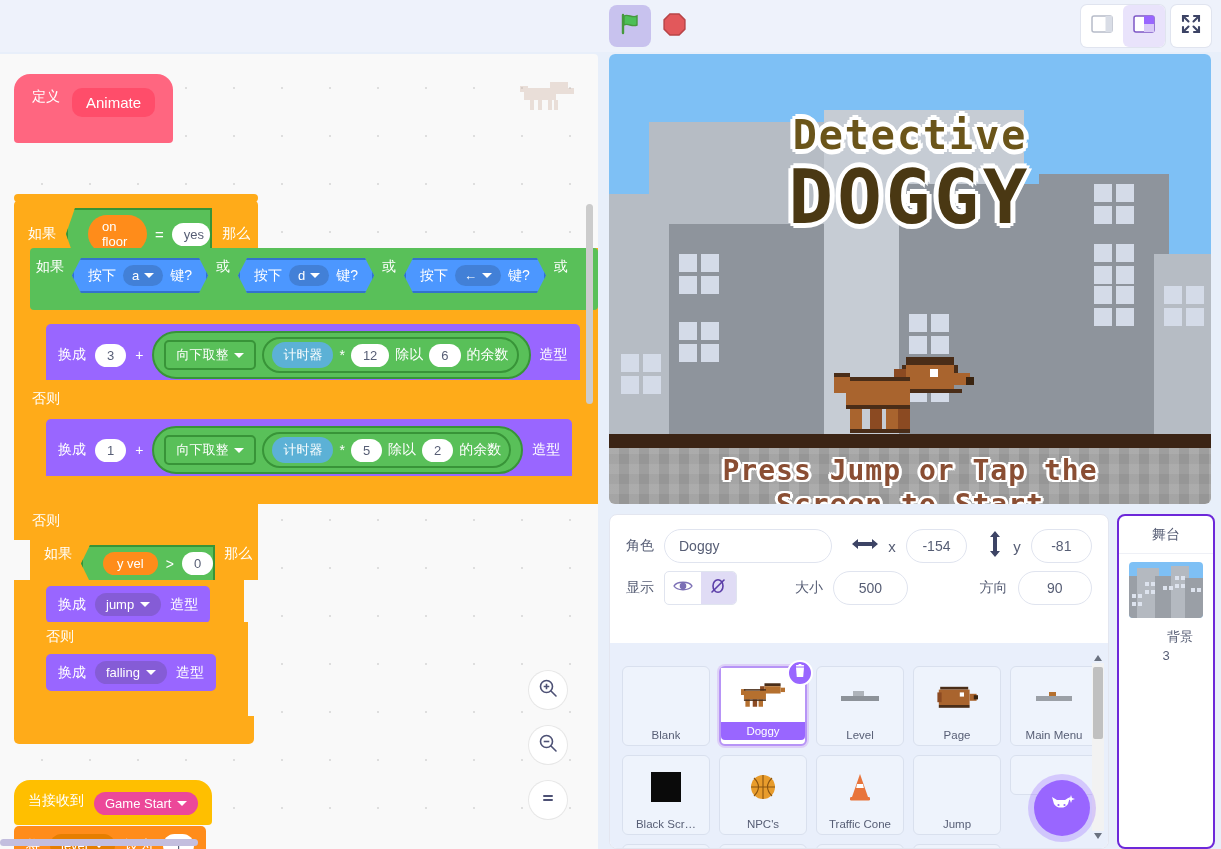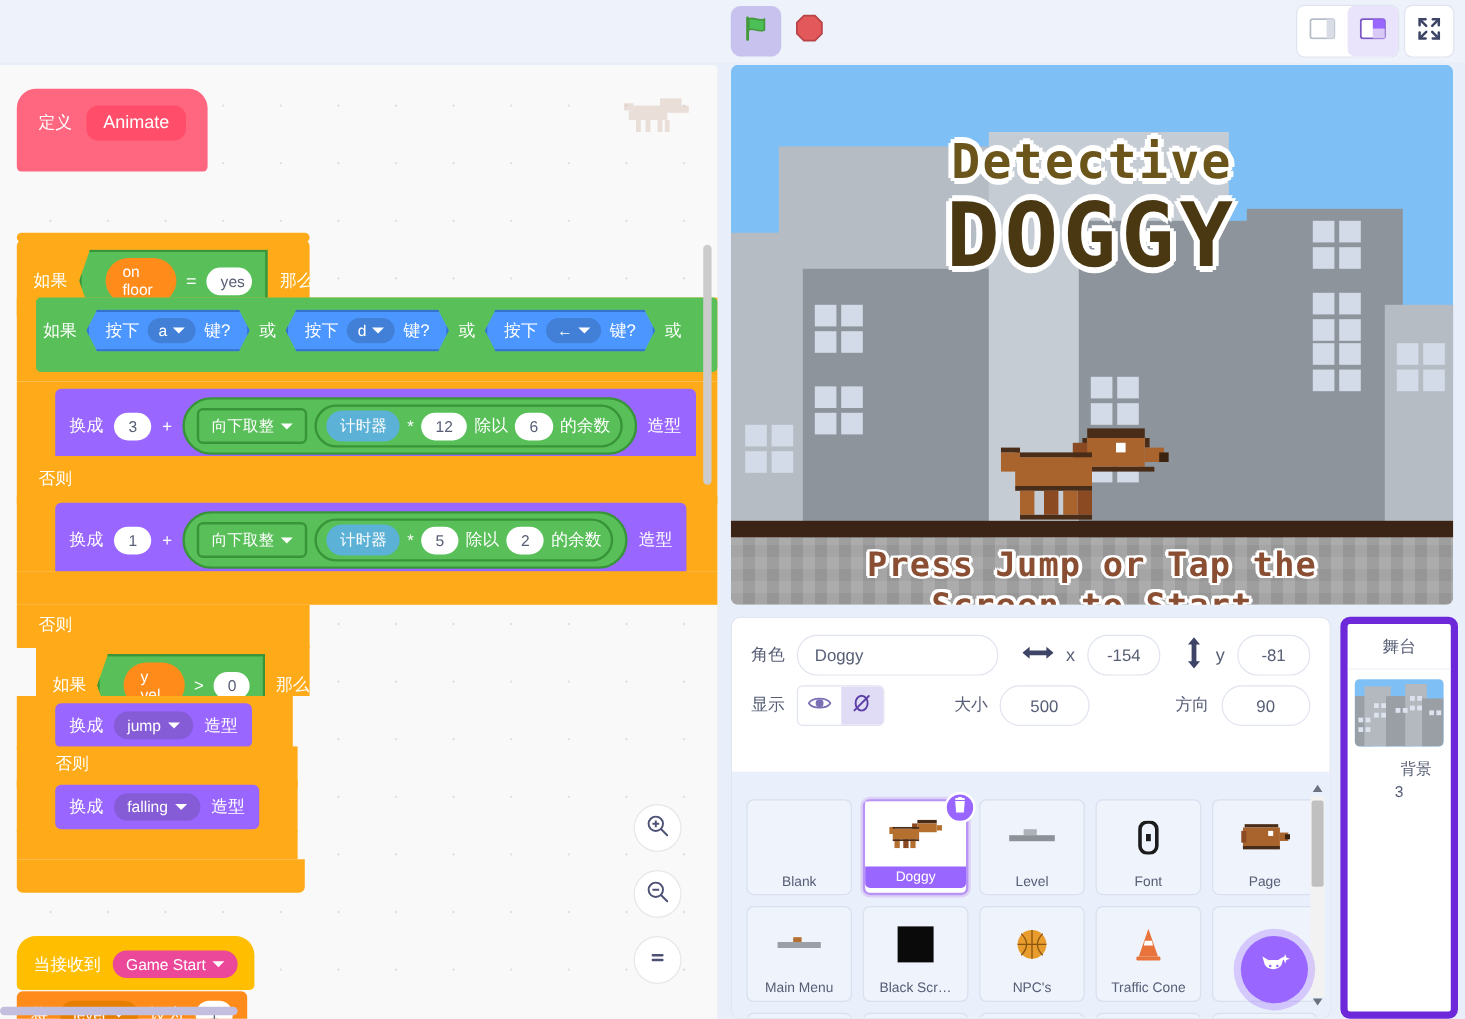--- a/index.html
+++ b/index.html
@@ -44,39 +44,39 @@
     background-image: radial-gradient(circle, #dedede 1px, transparent 1px);
     background-size: 48px 48px;
     background-position: 18px 10px;
     overflow: hidden;
     border-top-right-radius: 4px;
   }
   #watermark-dog { position: absolute; right: 22px; top: 22px; opacity: .32; }
 
   
   .blk { position: absolute; font-size: 14px; color: #fff; }
-  .row { display: flex; align-items: center; }
+  .row { display: flex; }
 
   .hat-define {
     background: #ff6680; border-radius: 16px 16px 4px 4px;
     padding: 14px 18px 26px 18px;
   }
   .define-inner {
     background: #ff4d6a; border-radius: 10px; padding: 6px 14px;
     font-size: 15px;
   }
   .lbl { color: #fff; font-size: 14px; white-space: nowrap; }
 
   .c-block { background: #ffab19; border-radius: 5px; }
   .c-head { padding: 8px 14px; display: flex; align-items: center; gap: 10px; }
 
   .hex-green {
     background: #59c059; border: 2px solid #389438;
     clip-path: polygon(9px 0, 100% 0, 100% 100%, 9px 100%, 0 50%);
-    padding: 5px 11px 5px 20px; display: inline-flex; align-items: center; gap: 8px;
+    padding: 5px 0 5px 20px; display: inline-flex; align-items: center; gap: 8px;
   }
   .oper-round {
     background: #ff8c1a; border-radius: 999px; padding: 4px 14px;
     font-size: 13px; color: #fff;
   }
   .white-oval {
     background: #fff; color: #575e75; border-radius: 999px;
     padding: 4px 12px; font-size: 13px; min-width: 14px; text-align: center;
   }
   .blue-hex {
@@ -215,21 +215,21 @@
 
   .fab {
     position:absolute; width:56px; height:56px; border-radius:50%;
     background:#9966ff; box-shadow:0 0 0 6px rgba(153,102,255,.3);
     display:flex; align-items:center; justify-content:center;
   }
 
   
   #stage-selector {
     position:absolute; left:1117px; top:514px; width:98px; height:335px;
-    background:#fff; border-radius:8px; border:6px solid #6d28d9; overflow:hidden;
+    background:#fff; border-radius:8px; border:2px solid #6d28d9; overflow:hidden;
   }
   #stage-sel-head { height:38px; display:flex; align-items:center; justify-content:center;
                     font-size:14px; color:#575e75; border-bottom:1px solid #eef0f6; }
   #stage-thumb { margin:8px auto 0; width:74px; height:56px; border-radius:4px; overflow:hidden;
                  position:relative; background:#7ec0f5; }
   .stage-cap { text-align:center; font-size:13px; color:#575e75; margin-top:10px;margin-left:28px; }
   .stage-cap2 { text-align:center; font-size:13px; color:#575e75; margin-top:2px; }
 </style>
 </head>
 <body>
@@ -674,29 +674,20 @@
       <div class="sprite-card">
         <div class="thumb">
           <svg width="44" height="20" viewBox="0 0 44 20">
             <rect x="15" y="3" width="11" height="5" fill="#aeb3ba"></rect>
             <rect x="3" y="8" width="38" height="5" fill="#8d9299"></rect>
           </svg>
         </div>
         <div class="cap">Level</div>
       </div>
 
-      <div class="sprite-card">
-        <div class="thumb">
-          <svg width="18" height="28" viewBox="0 0 18 28">
-            <rect x="2" y="1" width="14" height="26" rx="6" fill="none" stroke="#1b1b1b" stroke-width="3"></rect>
-            <rect x="7" y="11" width="4" height="6" fill="#1b1b1b"></rect>
-          </svg>
-        </div>
-        <div class="cap">Font</div>
-      </div>
 
       <div class="sprite-card">
         <div class="thumb">
           <svg width="44" height="28" viewBox="0 0 30 20">
             <rect x="3" y="2" width="20" height="2" fill="#4a2d18"></rect>
             <rect x="2" y="4" width="22" height="11" fill="#a9642e"></rect>
             <rect x="1" y="6" width="3" height="7" fill="#8b4a22"></rect>
             <rect x="24" y="7" width="5" height="5" fill="#a9642e"></rect>
             <rect x="27" y="8" width="3" height="3" fill="#3a2410"></rect>
             <rect x="17" y="6" width="3" height="3" fill="#fff"></rect>

